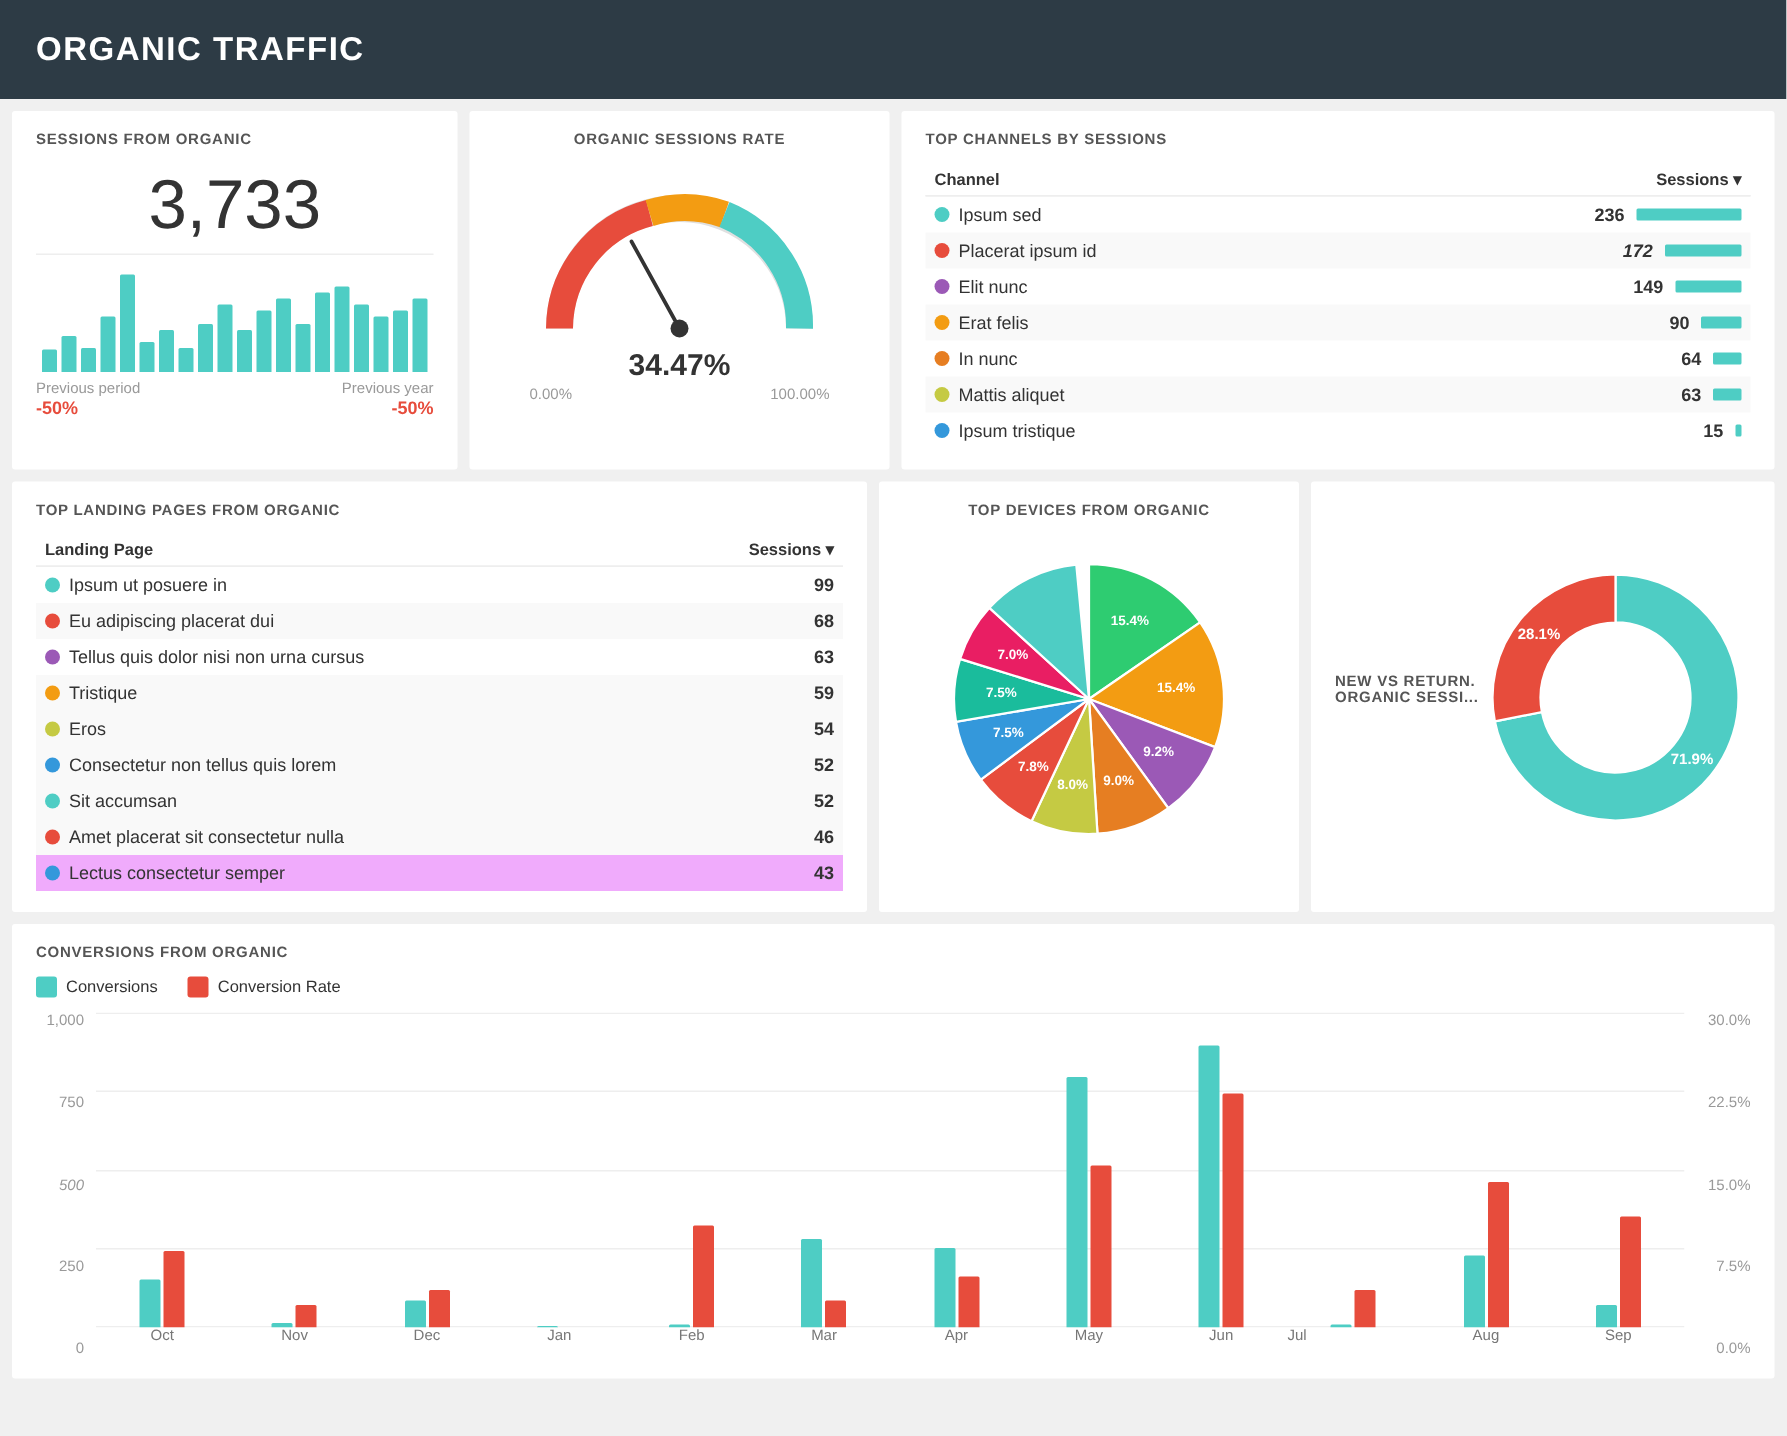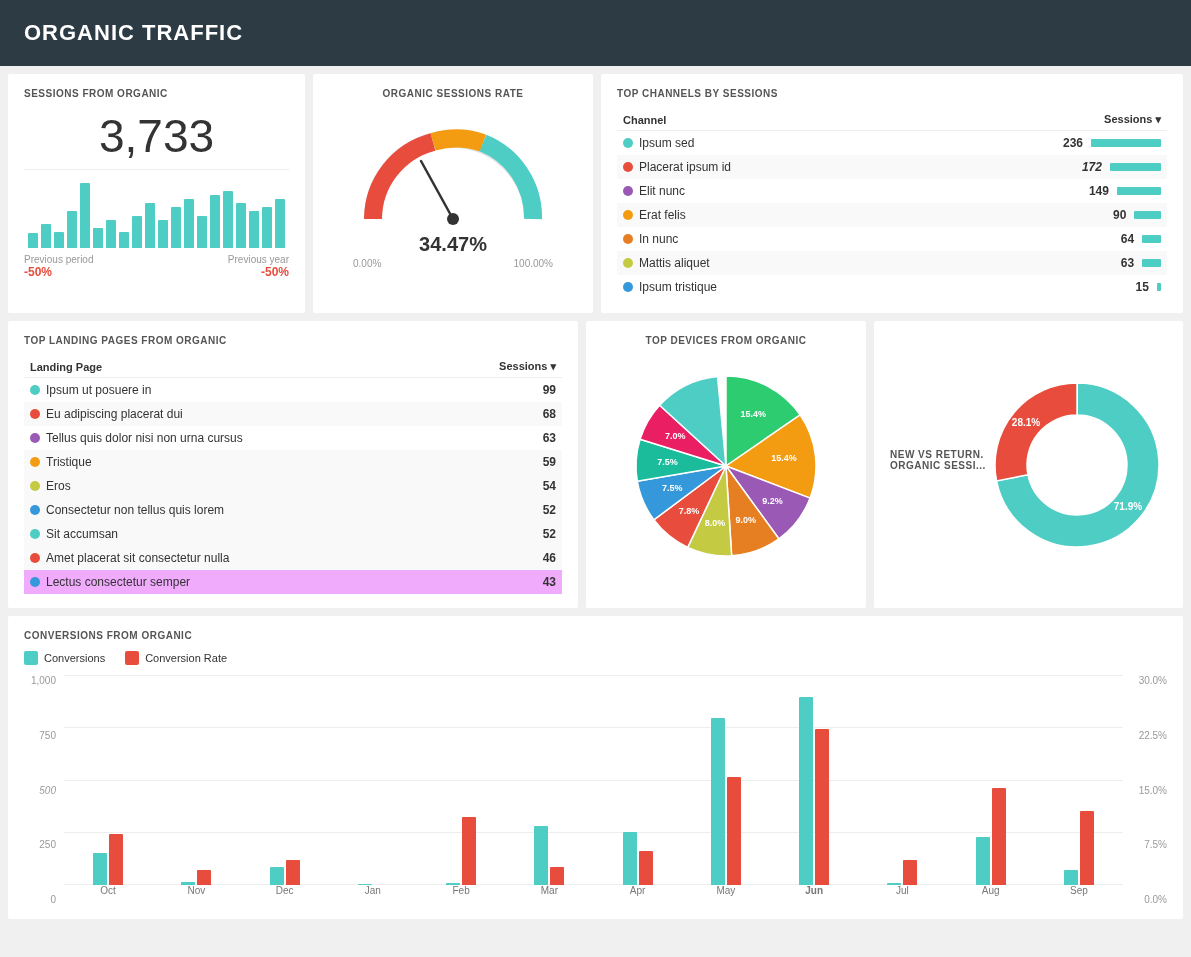--- a/index.html
+++ b/index.html
@@ -516,22 +516,22 @@
         </div>
         <div id="month-labels" style="position:absolute;left:40px;right:44px;bottom:0;height:20px;display:flex;">
             <div style="flex: 1 1 0%; text-align: center; font-size: 10px; color: rgb(119, 119, 119);">Oct</div>
             <div style="flex: 1 1 0%; text-align: center; font-size: 10px; color: rgb(119, 119, 119);">Nov</div>
             <div style="flex: 1 1 0%; text-align: center; font-size: 10px; color: rgb(119, 119, 119);">Dec</div>
             <div style="flex: 1 1 0%; text-align: center; font-size: 10px; color: rgb(119, 119, 119);">Jan</div>
             <div style="flex: 1 1 0%; text-align: center; font-size: 10px; color: rgb(119, 119, 119);">Feb</div>
             <div style="flex: 1 1 0%; text-align: center; font-size: 10px; color: rgb(119, 119, 119);">Mar</div>
             <div style="flex: 1 1 0%; text-align: center; font-size: 10px; color: rgb(119, 119, 119);">Apr</div>
             <div style="flex: 1 1 0%; text-align: center; font-size: 10px; color: rgb(119, 119, 119);">May</div>
-            <div style="flex: 1 1 0%; text-align: center; font-size: 10px; color: rgb(119, 119, 119); font-weight: bold;">Jun</div>
-            <div style="flex: 1 1 0%; text-align: center; font-size: 10px; color: rgb(119, 119, 119);">Jul</div>
+            <div style="flex: 1 1 0%; text-align: center; font-size: 10px; color: rgb(119, 119, 119);">Jun</div>
+            <div style="flex: 1 1 0%; font-size: 10px; color: rgb(119, 119, 119);">Jul</div>
             <div style="flex: 1 1 0%; text-align: center; font-size: 10px; color: rgb(119, 119, 119);">Aug</div>
             <div style="flex: 1 1 0%; text-align: center; font-size: 10px; color: rgb(119, 119, 119);">Sep</div>
           </div>
       </div>
     </div>
   </div>
 
 </div>
 
 </body></html>

